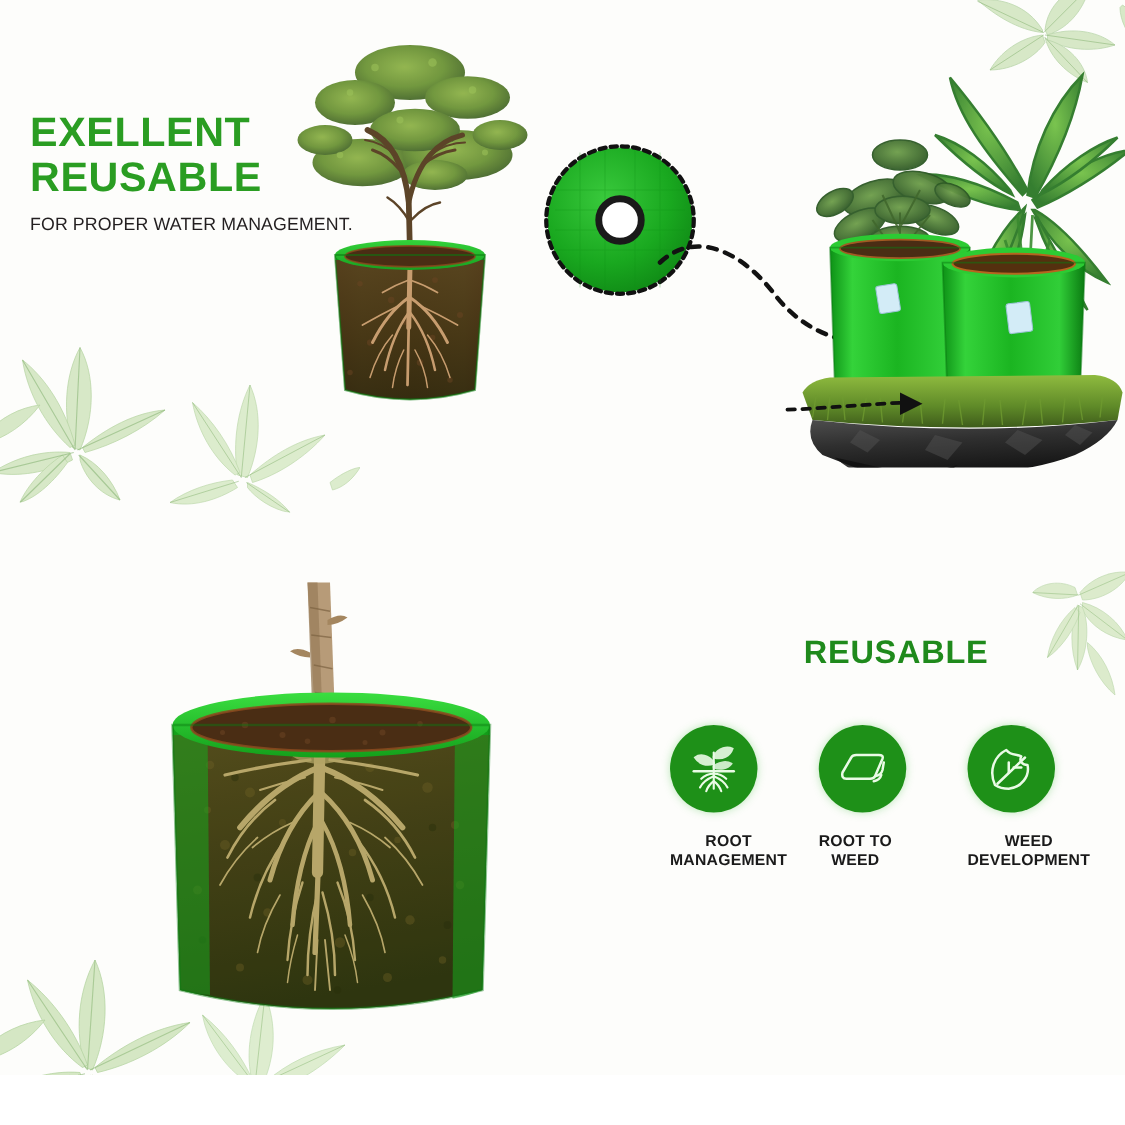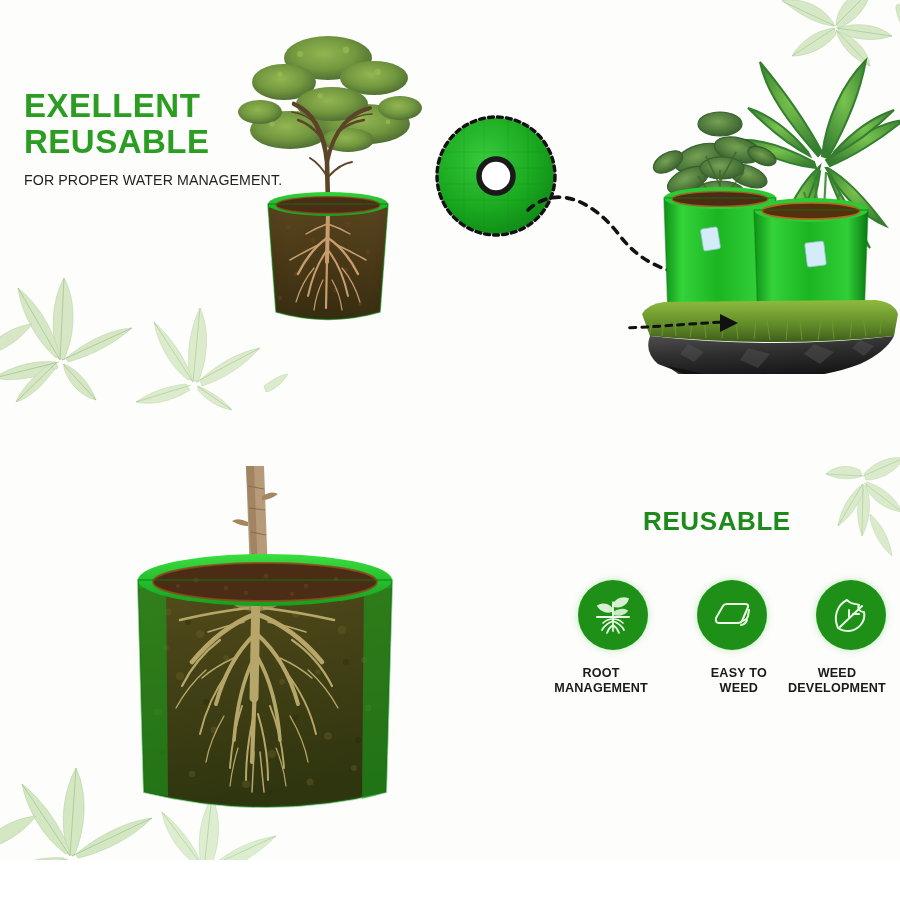--- a/index.html
+++ b/index.html
@@ -31,21 +31,21 @@
 
   
   #reusable-title{
     position:absolute;left:643px;top:506px;
     font-size:26px;font-weight:bold;letter-spacing:.6px;color:#1f8a1c;
   }
   #features{
     position:absolute;left:536px;top:580px;width:350px;
     display:flex;justify-content:space-between;
   }
-  .feature{width:112px;display:flex;flex-direction:column;align-items:flex-end;}
+  .feature{width:112px;display:flex;flex-direction:column;align-items:flex-start;}
   .f-circle{
     width:70px;height:70px;border-radius:50%;
     background:#1e9018;display:flex;align-items:center;justify-content:center;
     box-shadow:0 0 7px rgba(60,190,60,.35);
   }
   .f-label{
     margin-top:16px;text-align:center;font-size:12.6px;line-height:15px;
     font-weight:bold;color:#1a1a1a;letter-spacing:.2px;
   }
   .f-label span{display:block;}
@@ -558,21 +558,21 @@
       <div class="f-circle">
         <svg width="46" height="46" viewBox="0 0 46 46">
           <g stroke="#eafbe6" stroke-width="2" fill="none" stroke-linejoin="round" stroke-linecap="round">
             <path d="M7 26 L14 14 Q15 12 18 12 L36 12 Q40 12 39 15 L33 29 Q32 31 29 31 L10 31 Q6 31 7 26 Z"></path>
             <path d="M33 29 Q38 28 39 24 L40 18"></path>
             <path d="M32 33 Q37 32 38 28"></path>
           </g>
         </svg>
       </div>
       <div class="f-label">
-        <span>EASY TO</span>
+        <span>ROOT TO</span>
         <span>WEED</span>
       </div>
     </div>
 
     <div class="feature">
       <div class="f-circle">
         <svg width="44" height="44" viewBox="0 0 44 44">
           <g stroke="#eafbe6" stroke-width="2" fill="none" stroke-linejoin="round" stroke-linecap="round">
             <path d="M9 35 C4 24 8 12 18 7 C22 12 26 10 30 12 C28 16 31 19 35 19
                      C37 28 30 37 20 38 C16 38 12 37 9 35 Z"></path>

